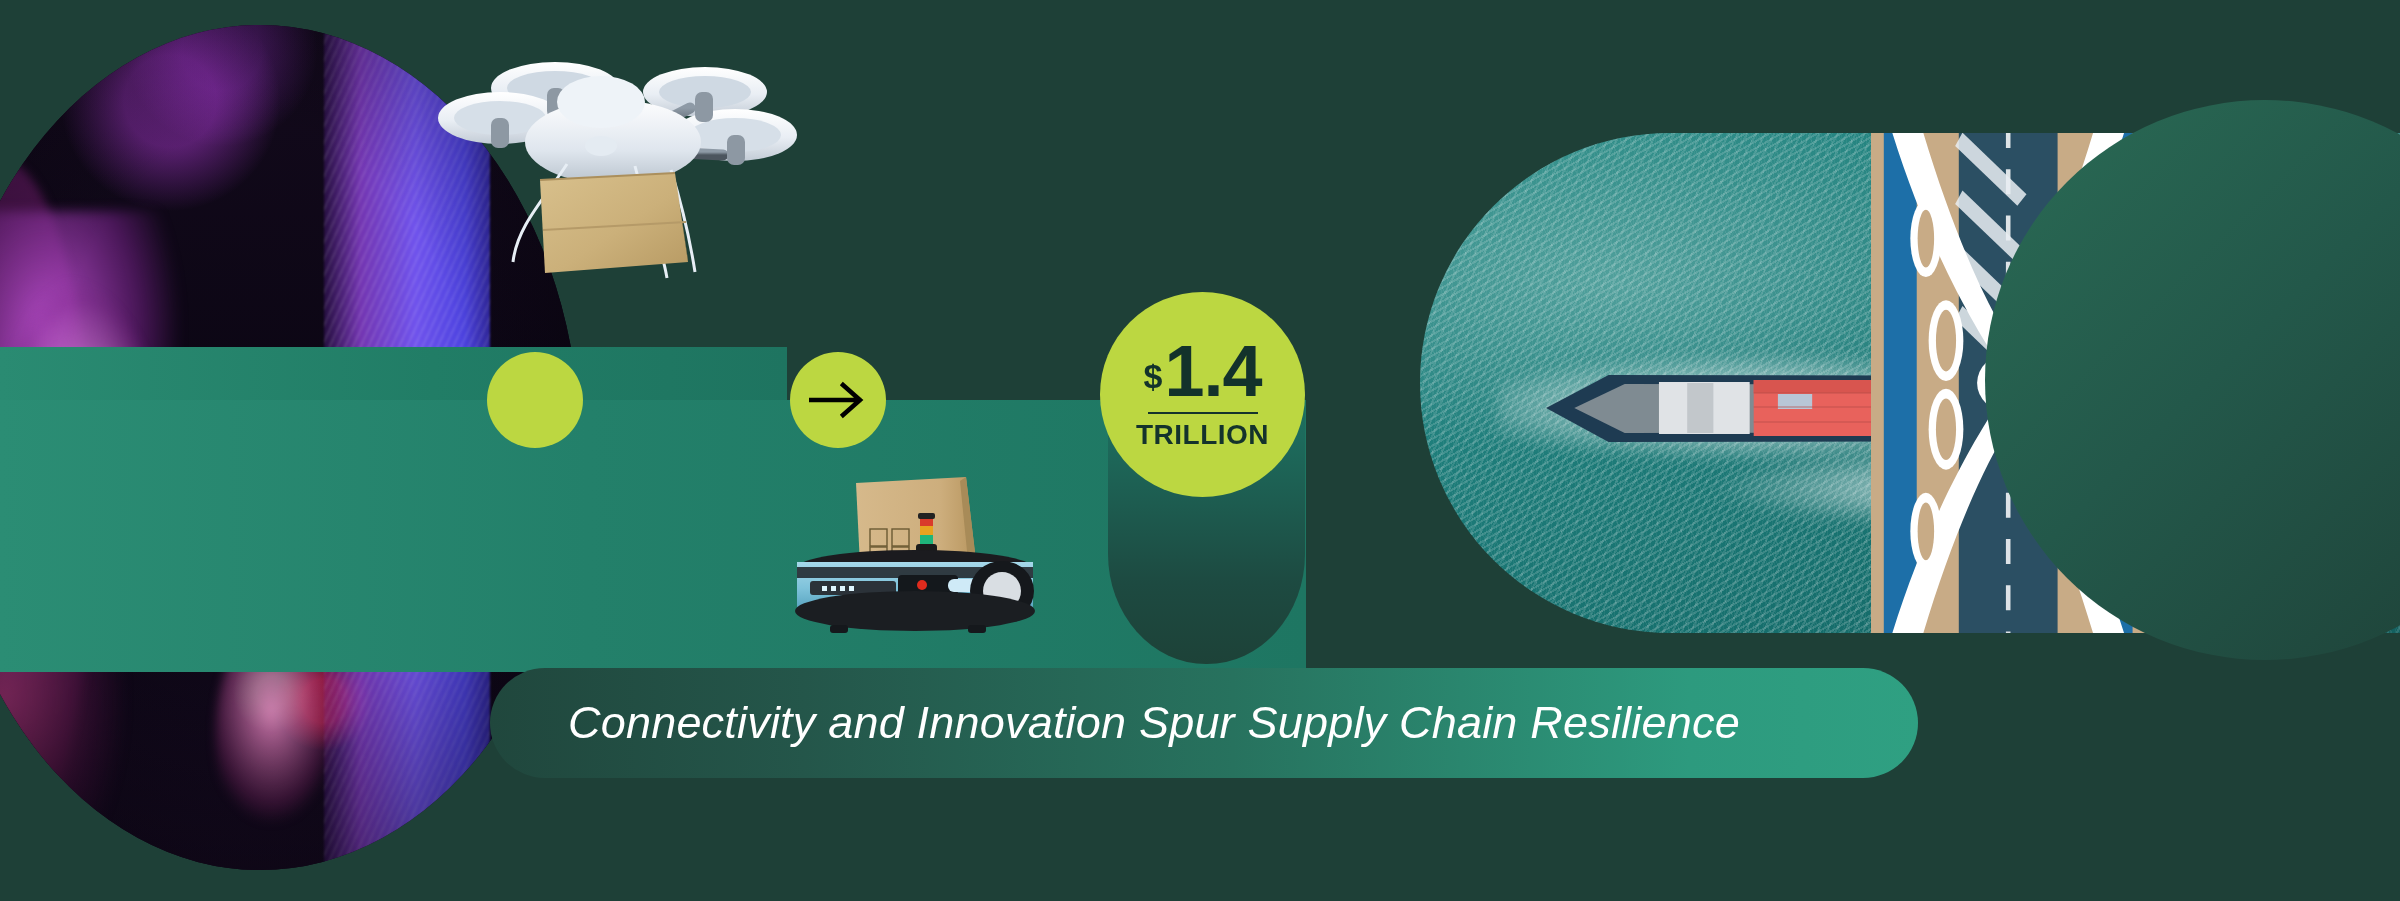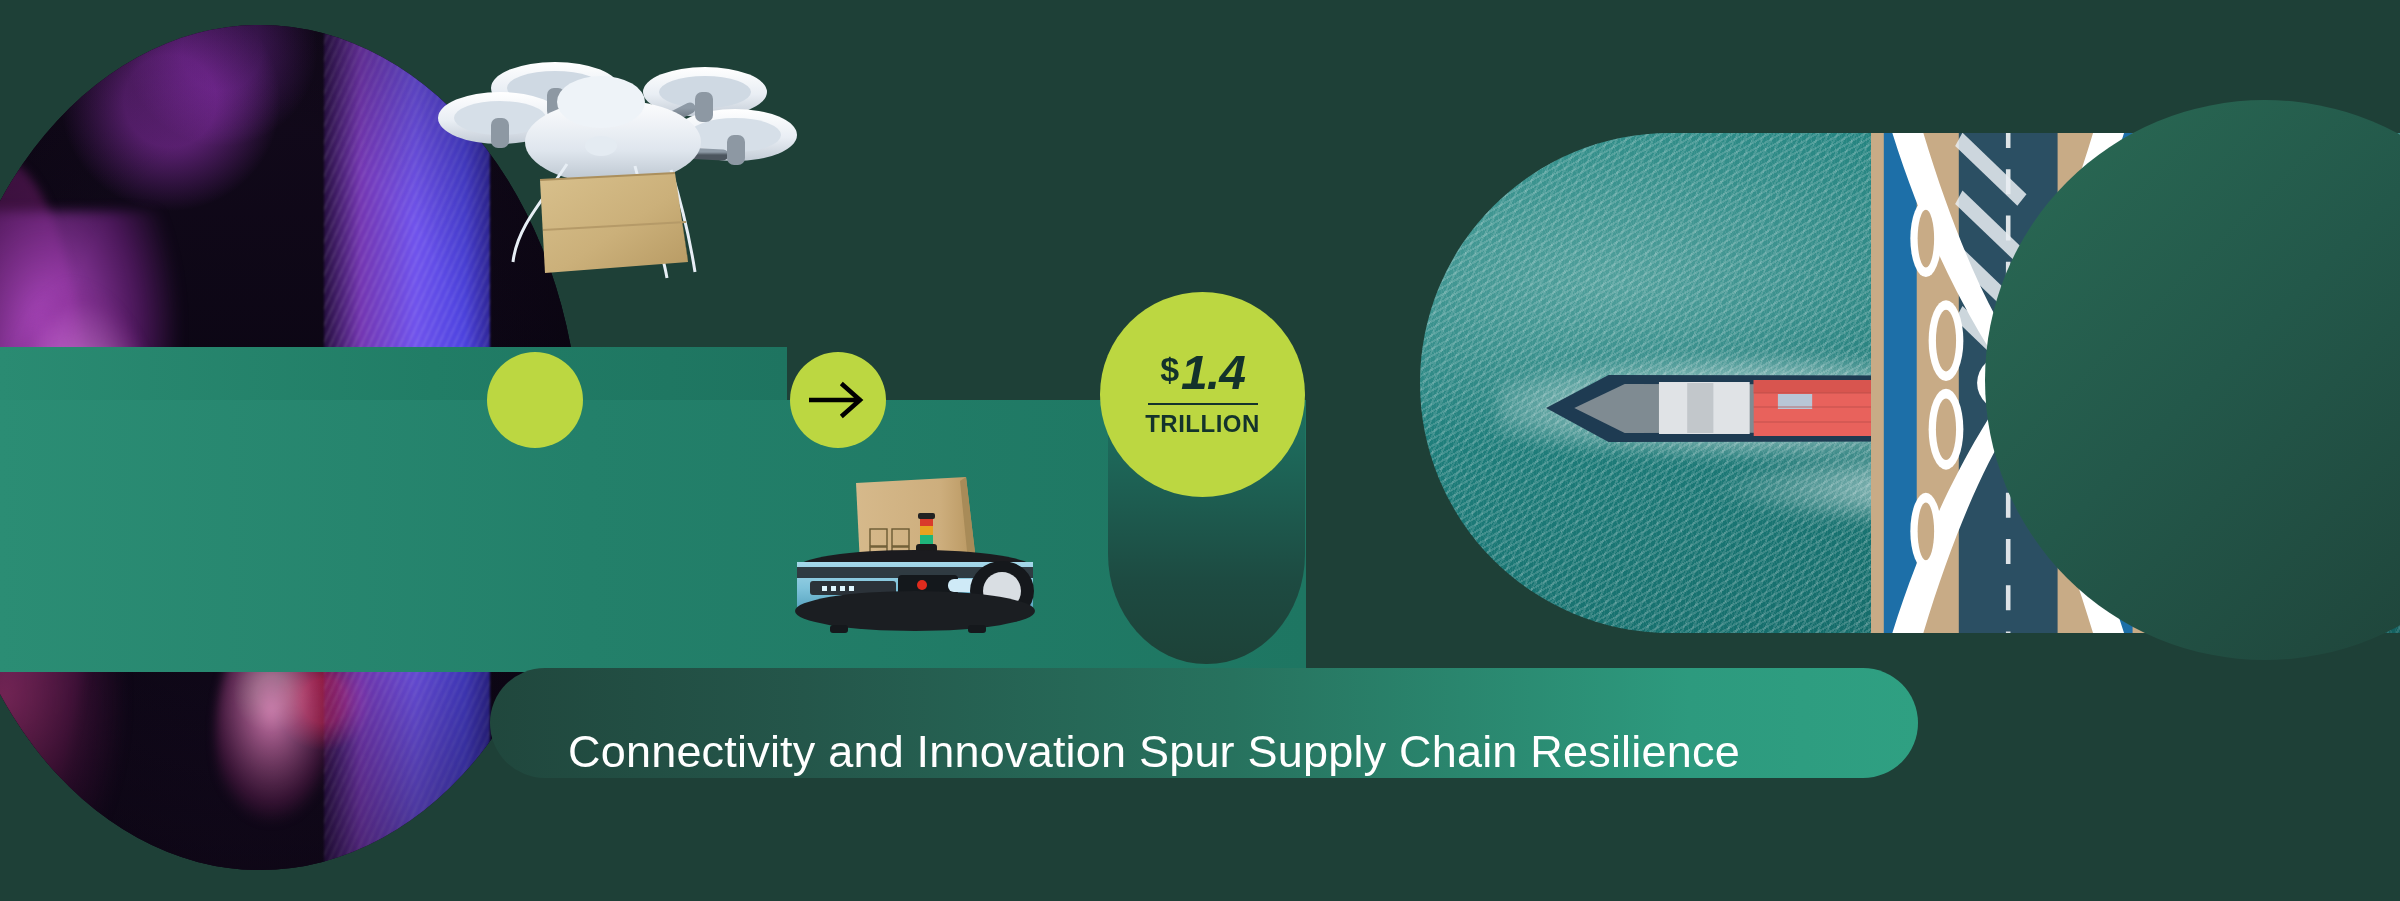--- a/index.html
+++ b/index.html
@@ -76,23 +76,23 @@
   
   .badge{position:absolute;left:1108px;top:296px;width:197px;height:368px;}
   .badge-pill{position:absolute;left:0;top:0;width:197px;height:368px;
     border-radius:98px 98px 98px 98px / 120px 120px 110px 110px;
     background:linear-gradient(180deg,#1d7a67 0%,#1d6b5c 38%,#1d4a41 78%,#1d4238 100%);}
   .badge-circle{position:absolute;left:-8px;top:-4px;width:205px;height:205px;border-radius:50%;
     background:#bcd741;display:flex;flex-direction:column;align-items:center;justify-content:center;}
   .badge-amount{display:flex;align-items:baseline;justify-content:center;
     color:#13322b;line-height:.92;}
   .badge-amount .cur{font-size:34px;font-weight:700;margin-right:2px;position:relative;top:-8px;}
-  .badge-amount .num{font-size:48px;font-weight:600;letter-spacing:-1px;font-style:italic;}
+  .badge-amount .num{font-size:72px;font-weight:600;letter-spacing:-1px;}
   .badge-rule{width:110px;height:2px;background:#14332c;margin:8px 0 5px;}
-  .badge-unit{font-size:24px;font-weight:600;color:#14332c;letter-spacing:.5px;}
+  .badge-unit{font-size:28px;font-weight:600;color:#14332c;letter-spacing:.5px;}
   .badge-label{position:absolute;left:0;top:234px;width:197px;text-align:center;
     color:#bcd741;font-size:25px;font-weight:700;line-height:1.16;letter-spacing:.3px;}
 
   
   .drone{position:absolute;left:405px;top:30px;width:410px;height:270px;}
 
   
   .agv{position:absolute;left:770px;top:455px;width:290px;height:190px;}
 
   
@@ -117,21 +117,21 @@
     filter:blur(7px);}
   .ship{position:absolute;left:12%;top:46%;width:72%;height:18%;}
   .bridge{position:absolute;left:46%;top:-2%;width:28%;height:104%;}
   .circle-mask{position:absolute;left:1985px;top:100px;width:560px;height:560px;border-radius:50%;
     background:linear-gradient(135deg,#2a6b55 0%,#23584a 45%,#1e4037 100%);}
 
   
   .title-banner{position:absolute;left:490px;top:668px;width:1428px;height:110px;
     border-radius:55px;
     background:linear-gradient(90deg,#20473d 0%,#24564a 22%,#27725e 52%,#2d9a7e 84%,#2fa082 100%);
-    display:flex;align-items:flex-end;}
+    display:flex;align-items:center;font-style:italic;}
   .title-text{color:#ffffff;font-size:45px;font-weight:400;letter-spacing:.2px;
     padding-left:78px;white-space:nowrap;}
 </style>
 </head>
 <body>
 
 <div id="stage">
 
   <div class="portrait-wrap">
     <div class="portrait-photo">

